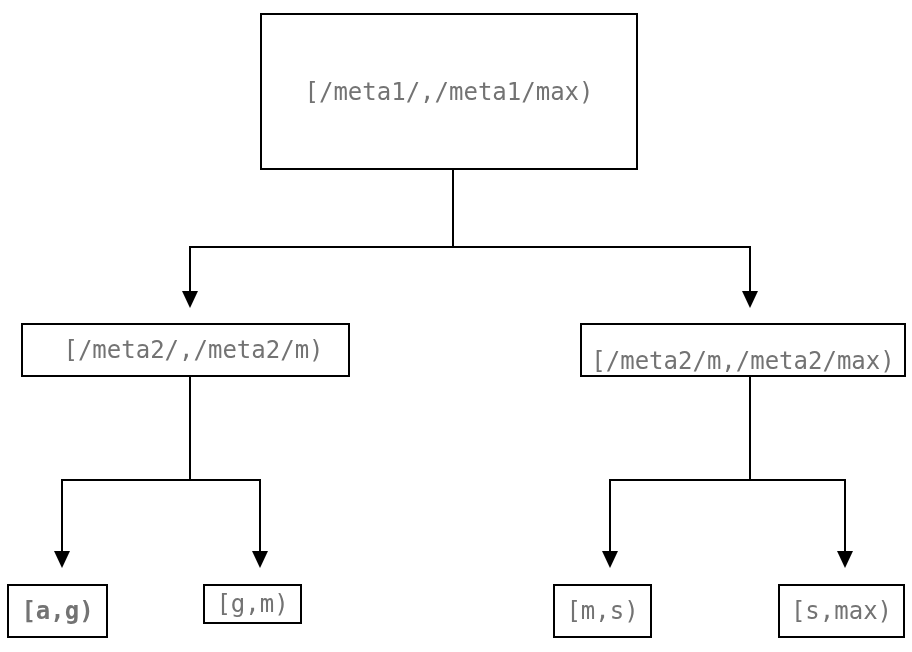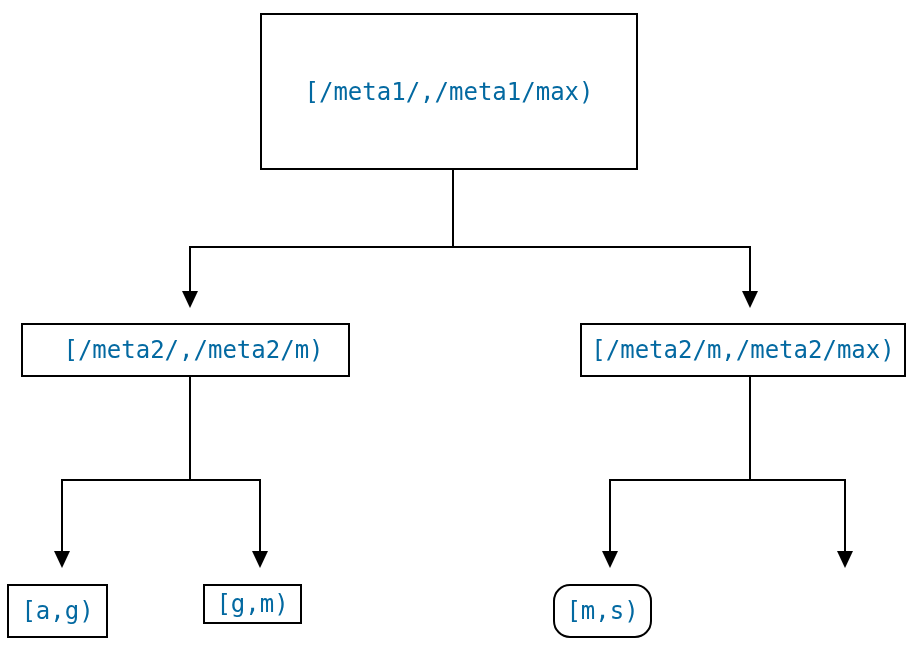--- a/index.html
+++ b/index.html
@@ -24,30 +24,30 @@
   }
   .node {
     position: absolute;
     box-sizing: border-box;
     border: 2px solid #000000;
     background: #ffffff;
     display: flex;
     align-items: center;
     justify-content: center;
     font-size: 24px;
-    color: #0369a1;
+    color: #737373;
     white-space: pre;
   }
   
   .node-root      { left: 260px; top: 13px;  width: 378px; height: 157px; }
   .node-left      { left: 21px;  top: 323px; width: 329px; height: 54px; padding-left: 16px; }
-  .node-right     { left: 580px; top: 323px; width: 326px; height: 54px; }
-  .node-leaf-ag   { left: 7px;   top: 584px; width: 101px; height: 54px; }
+  .node-right     { left: 580px; top: 323px; width: 326px; height: 54px; align-items: flex-end; }
+  .node-leaf-ag   { left: 7px;   top: 584px; width: 101px; height: 54px; font-weight: bold; }
   .node-leaf-gm   { left: 203px; top: 584px; width: 99px;  height: 40px; }
-  .node-leaf-ms   { left: 553px; top: 584px; width: 99px;  height: 54px; border-radius: 17px; }
+  .node-leaf-ms   { left: 553px; top: 584px; width: 99px;  height: 54px; }
   .node-leaf-smax { left: 778px; top: 584px; width: 127px; height: 54px; }
 </style>
 </head>
 <body>
 
 <div class="canvas">
 
   <svg class="connectors" viewBox="0 0 912 652" xmlns="http://www.w3.org/2000/svg">
     <g stroke="#000000" stroke-width="2" fill="none">
 
@@ -111,14 +111,17 @@
   </div>
 
   <div class="node node-leaf-gm">
     <span>[g,m)</span>
   </div>
 
   <div class="node node-leaf-ms">
     <span>[m,s)</span>
   </div>
 
+  <div class="node node-leaf-smax">
+    <span>[s,max)</span>
+  </div>
 
 </div>
 
 </body></html>

